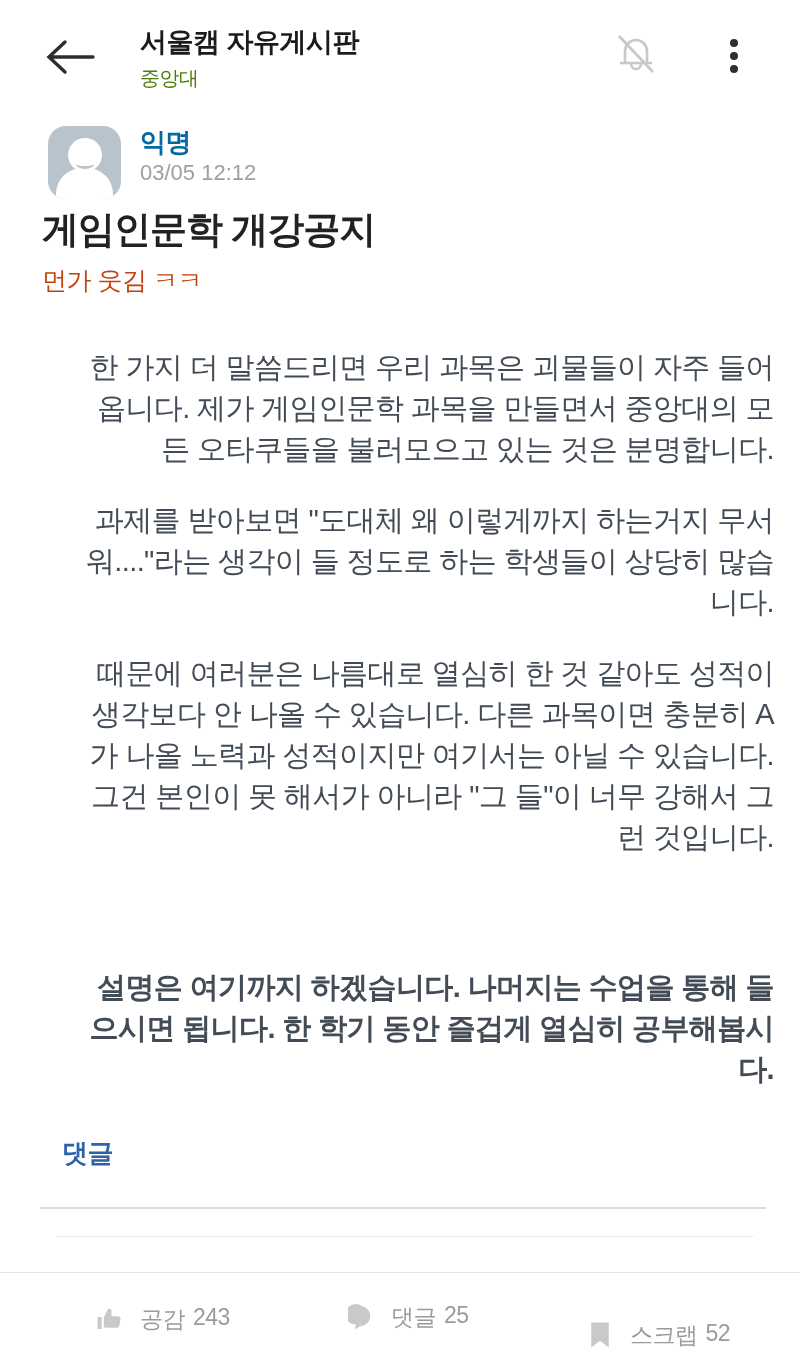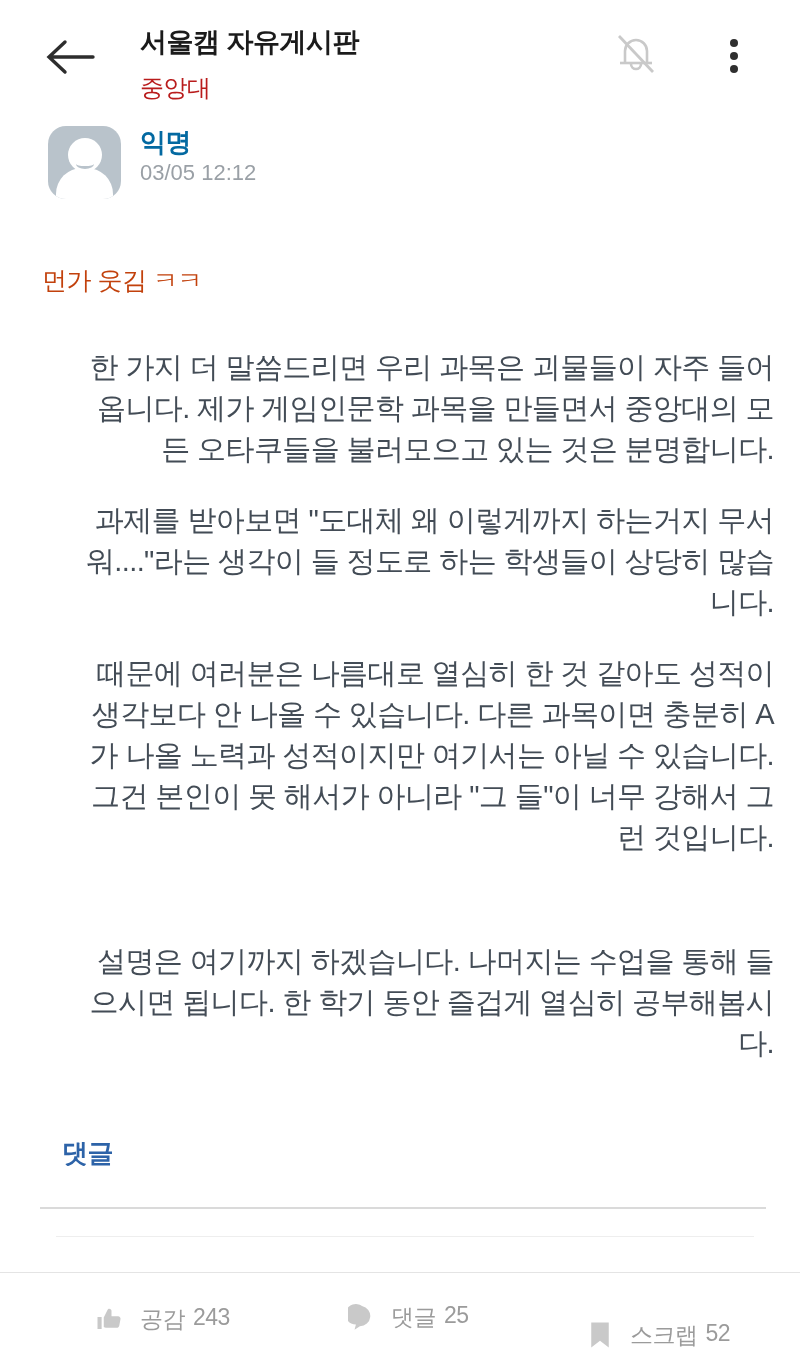--- a/index.html
+++ b/index.html
@@ -4,39 +4,39 @@
 <style>
   * { margin:0; padding:0; box-sizing:border-box; }
   html,body { background:#ffffff; }
   body { font-family:"Liberation Sans", sans-serif; }
   .screen { position:relative; width:800px; height:1360px; background:#ffffff; overflow:hidden;padding-left:40px; }
 
   
   .back-btn { position:absolute; left:40px; top:32px; width:60px; height:52px; background:none; border:none; cursor:pointer; }
   .titles { position:absolute; left:140px; top:26px; }
   .board-title { font-size:27px; font-weight:700; color:#1b1b1b; line-height:32px; letter-spacing:-0.5px; }
-  .board-school { font-size:24px; color:#b91c1c; margin-top:14px; letter-spacing:-0.5px; }
+  .board-school { font-size:20px; color:#4d7c0f; margin-top:7px; letter-spacing:-0.5px; }
   .bell-btn { position:absolute; left:604px; top:24px; width:64px; height:64px; background:none; border:none; cursor:pointer; }
   .kebab-btn { position:absolute; left:714px; top:32px; width:40px; height:48px; background:none; border:none; cursor:pointer; display:flex; flex-direction:column; align-items:center; justify-content:center; gap:5px; }
   .kebab-btn i { display:block; width:8px; height:8px; border-radius:50%; background:#2f2f2f; }
 
   
   .avatar { position:absolute; left:48px; top:126px; width:73px; height:73px; border-radius:18px; background:#b9c3cb; overflow:hidden; }
   .avatar .torso { position:absolute; left:8px; top:42px; width:57px; height:44px; background:#ffffff; border-radius:26px 26px 0 0; }
   .avatar .head { position:absolute; left:20px; top:12px; width:34px; height:34px; background:#ffffff; border-radius:50%; }
   .avatar .smile { position:absolute; left:28px; top:33px; width:18px; height:10px; border:none; border-bottom:3px solid #b9c3cb; border-radius:50%; }
   .author-name { position:absolute; left:140px; top:125px; font-size:26px; font-weight:700; color:#0369a1; letter-spacing:-0.5px;font-family:Liberation Mono, monospace; }
   .author-time { position:absolute; left:140px; top:160px; font-size:22px; color:#9aa0a6; }
 
   
   .post-title { position:absolute; left:42px; top:205px; font-size:37px; font-weight:700; color:#222222; letter-spacing:-1px; }
   .post-comment { position:absolute; left:42px; top:264px; font-size:25px; color:#c2410c; letter-spacing:-0.5px; }
   .announcement { position:absolute; left:42px; top:347px; width:732px; color:#434c56; }
   .announcement p { font-size:29px; line-height:41px; letter-spacing:-0.6px; white-space:pre-line; margin:0 0 30px 0;text-align:right; }
-  .announcement p.last { margin-top:83px; }
+  .announcement p.last { margin-top:109px;font-weight:bold; }
 
   .comments-link { position:absolute; left:62px; top:1136px; font-size:26px; font-weight:700; color:#2d63a8; text-decoration:none; letter-spacing:-0.5px; cursor:pointer; }
 
   .divider-1 { position:absolute; left:40px; top:1207px; width:726px; height:2px; background:#dadada; }
   .divider-2 { position:absolute; left:56px; top:1236px; width:698px; height:1px; background:#eeeeee; }
 
   
   .action-bar { position:absolute; left:0; top:1272px; width:800px; height:96px; border-top:1px solid #e4e4e4; background:#ffffff; }
   .action-item { position:absolute; top:28px; display:flex; align-items:center; gap:15px; background:none; border:none; cursor:pointer; }
   .action-item .txt { font-size:23px; color:#9b9b9b; letter-spacing:-0.5px; display:flex; gap:8px; }
@@ -76,20 +76,21 @@
   </button>
 
   <div class="avatar">
     <span class="torso"></span>
     <span class="head"></span>
     <span class="smile"></span>
   </div>
   <div class="author-name">익명</div>
   <div class="author-time">03/05 12:12</div>
 
+  <h1 class="post-title">게임인문학 개강공지</h1>
   <p class="post-comment">먼가 웃김 ㅋㅋ</p>
 
   <div class="announcement">
     <p>한 가지 더 말씀드리면 우리 과목은 괴물들이 자주 들어
 옵니다. 제가 게임인문학 과목을 만들면서 중앙대의 모
 든 오타쿠들을 불러모으고 있는 것은 분명합니다.</p>
     <p>과제를 받아보면 "도대체 왜 이렇게까지 하는거지 무서
 워...."라는 생각이 들 정도로 하는 학생들이 상당히 많습
 니다.</p>
     <p>때문에 여러분은 나름대로 열심히 한 것 같아도 성적이

